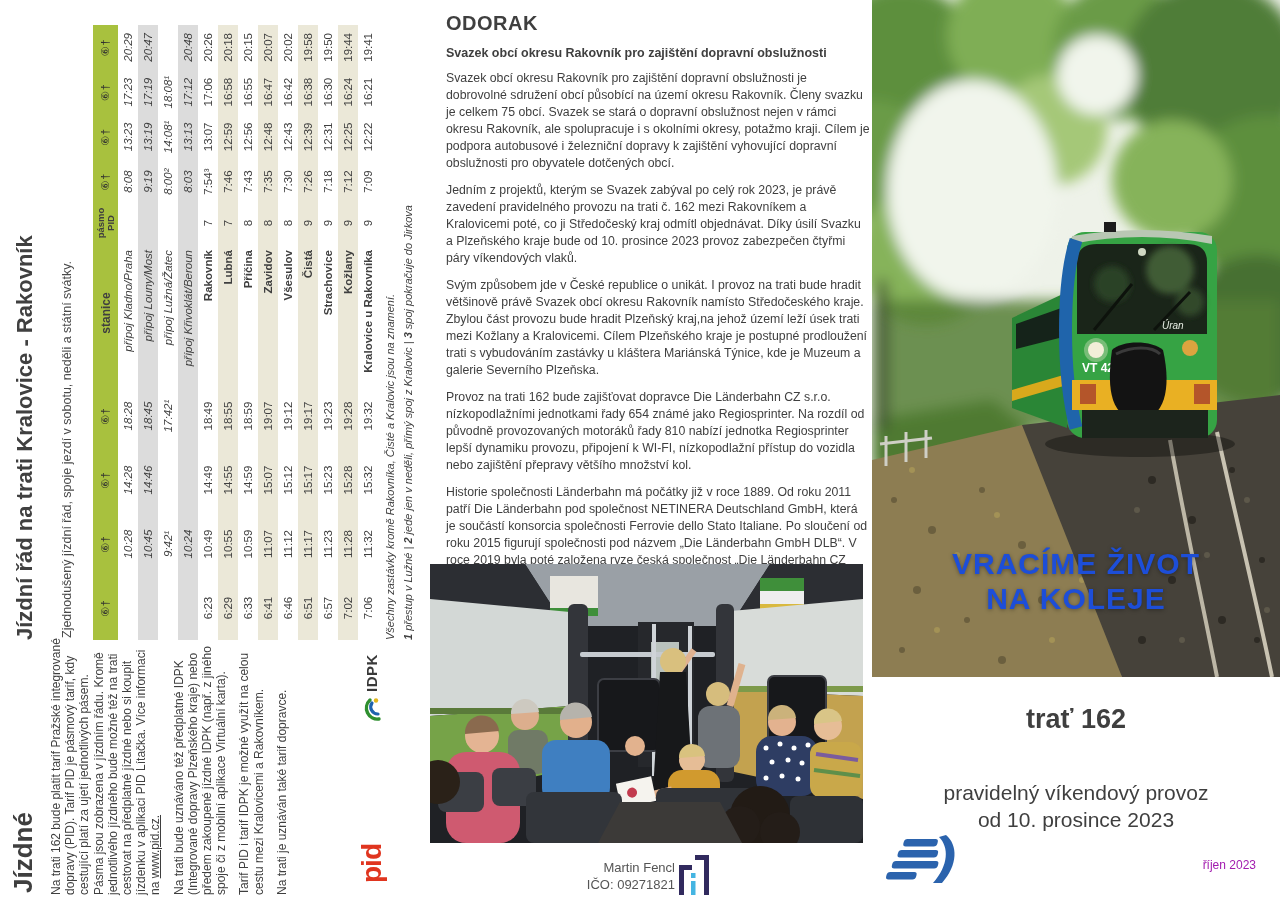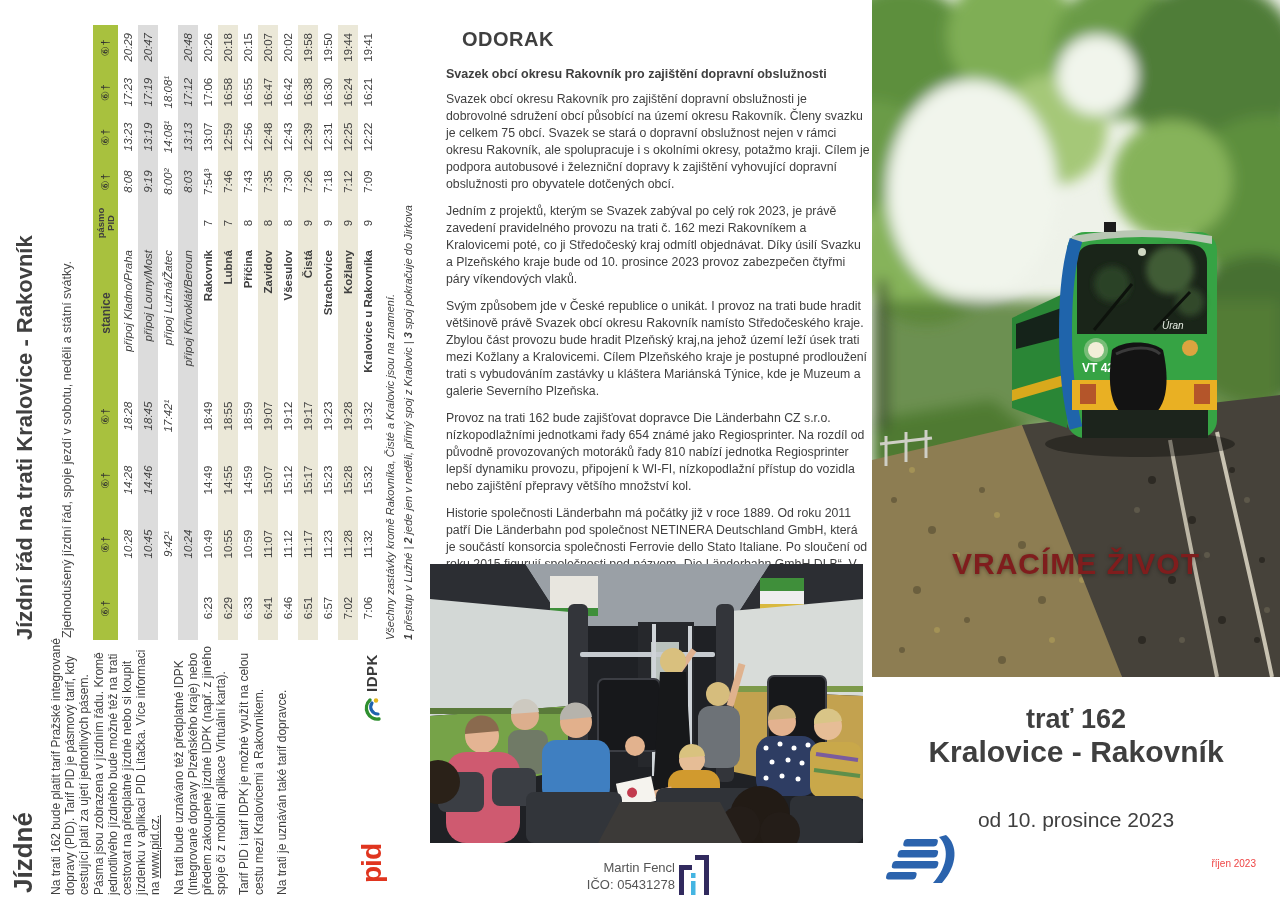--- a/index.html
+++ b/index.html
@@ -30,39 +30,39 @@
   .tt-row .t{text-align:center;font-size:11.5px;}
   .tt-row .st{text-align:right;padding-right:8px;font-size:11.5px;font-weight:bold;}
   .tt-row .zn{text-align:center;font-size:11.5px;}
   .tt-row.conn .st{font-weight:normal;font-style:italic;}
   .tt-row.conn .t{font-style:italic;}
   .fn1{position:absolute;left:265px;top:384px;width:640px;font-size:11px;font-style:italic;}
   .fn2{position:absolute;left:265px;top:402px;width:640px;font-size:11px;font-style:italic;}
   .fn2 b{font-style:italic;}
   
   .mid{position:absolute;left:446px;top:12px;width:424px;}
-  .mid h1{margin:16px;font-size:20px;font-weight:bold;letter-spacing:.5px;}
+  .mid h1{margin:0;font-size:20px;font-weight:bold;letter-spacing:.5px;}
   .mid .subh{margin:11px 0 0 0;font-size:12.5px;font-weight:bold;}
   .mid p{margin:10px 0 0 0;font-size:12.3px;line-height:17px;text-align:left;}
   .mid-photo{position:absolute;left:430px;top:564px;width:433px;height:279px;}
   .credit{position:absolute;left:545px;top:853px;display:flex;align-items:center;}
   .credit .txt{width:130px;text-align:right;font-size:13px;line-height:17px;color:#555;}
   
   .right{position:absolute;left:872px;top:0;width:408px;height:905px;}
   .rphoto{position:absolute;left:0;top:0;width:408px;height:677px;}
-  .overlay{position:absolute;left:0;top:546px;width:100%;text-align:center;color:#7f1d1d;
+  .overlay{position:absolute;left:0;top:546px;width:100%;text-align:center;color:#1d4ed8;
            font-size:30px;line-height:35px;font-weight:bold;letter-spacing:1px;
            text-shadow:0 1px 4px rgba(0,0,0,.35);}
   .r-line{position:absolute;left:0;top:704px;width:100%;text-align:center;font-size:27px;font-weight:bold;}
   .r-route{position:absolute;left:0;top:735px;width:100%;text-align:center;font-size:30px;font-weight:bold;}
   .r-serv{position:absolute;left:0;top:781px;width:100%;text-align:center;font-size:21px;}
   .r-date{position:absolute;left:0;top:808px;width:100%;text-align:center;font-size:21px;}
   .r-date b{font-weight:normal;}
   .dlb-logo{position:absolute;left:12px;top:833px;}
-  .issue{position:absolute;right:24px;top:858px;font-size:10px;color:#ef4444;text-align:right;}
+  .issue{position:absolute;right:24px;top:858px;font-size:12px;color:#a21caf;text-align:right;}
 </style>
 </head>
 <body>
 
 <div id="page">
 
   <div id="left-rot">
     <div class="fares">
       <h2>Jízdné</h2>
       <p><span>Na trati 162 bude platit tarif Pražské integrované dopravy (PID). Tarif PID je pásmový tarif, kdy cestující platí za ujetí jednotlivých pásem. Pásma jsou zobrazena v jízdním řádu. Kromě jednotlivého jízdného bude možné též na trati cestovat na předplatné jízdné nebo si koupit jízdenku v aplikaci PID Lítačka. Více informaci na </span><span class="link">www.pid.cz.</span></p>
@@ -352,21 +352,21 @@
         <circle cx="310" cy="262" r="20" fill="#241d18"></circle>
         <circle cx="350" cy="268" r="20" fill="#241d18"></circle>
       <circle cx="8" cy="218" r="22" fill="#2a2118"></circle>
       <polygon points="190,238 290,238 312,279 168,279" fill="#3c3a38"></polygon>
     </svg>
   </div>
 
   <div class="credit">
     <div class="txt">
       <div>Martin Fencl</div>
-      <div>IČO: 05431278</div>
+      <div>IČO: 09271821</div>
     </div>
     <svg width="38" height="46" viewBox="0 0 38 46">
       <path d="M20,2 h14 v40 h-5 v-35 h-9 z" fill="#312a5e"></path>
       <path d="M4,12 h13 v5 h-8 v25 h-5 z" fill="#312a5e"></path>
       <rect x="16" y="28" width="4.5" height="14" fill="#45b5e2"></rect>
       <rect x="16" y="20" width="4.5" height="5" fill="#45b5e2"></rect>
     </svg>
   </div>
 
   <div class="right">
@@ -476,25 +476,26 @@
           <rect x="60" y="158" width="145" height="30" fill="#e9b023"></rect>
           <rect x="68" y="162" width="16" height="20" fill="#b4552a"></rect>
           <rect x="182" y="162" width="16" height="20" fill="#b4552a"></rect>
           <path d="M100,128 C94,170 100,196 127,199 C152,196 160,168 151,128 C140,118 110,118 100,128 Z" fill="#131313"></path>
           <path d="M104,132 C120,124 140,124 148,132" stroke="#3a3a3a" stroke-width="3" fill="none"></path>
           <rect x="70" y="188" width="126" height="28" fill="#1c241c"></rect>
         </g>
       </svg>
       <div class="overlay">
         <div>VRACÍME ŽIVOT</div>
+        <div>NA KOLEJE</div>
       </div>
     </div>
 
     <div class="r-line">trať 162</div>
-    <div class="r-route">Kralovice - Rakovník</div>
+    <div class="r-serv">pravidelný víkendový provoz</div>
     <div class="r-date"><span>od </span><b>10. prosince 2023</b></div>
 
     <div class="dlb-logo">
       <svg width="80" height="55" viewBox="0 0 80 55">
         <g fill="#2b63ad">
           <g transform="skewX(-14)">
             <rect x="22" y="6" width="34" height="7.5" rx="3"></rect>
             <rect x="19" y="17" width="40" height="7.5" rx="3"></rect>
             <rect x="16" y="28" width="46" height="7.5" rx="3"></rect>
             <rect x="13" y="39" width="30" height="7.5" rx="3"></rect>

